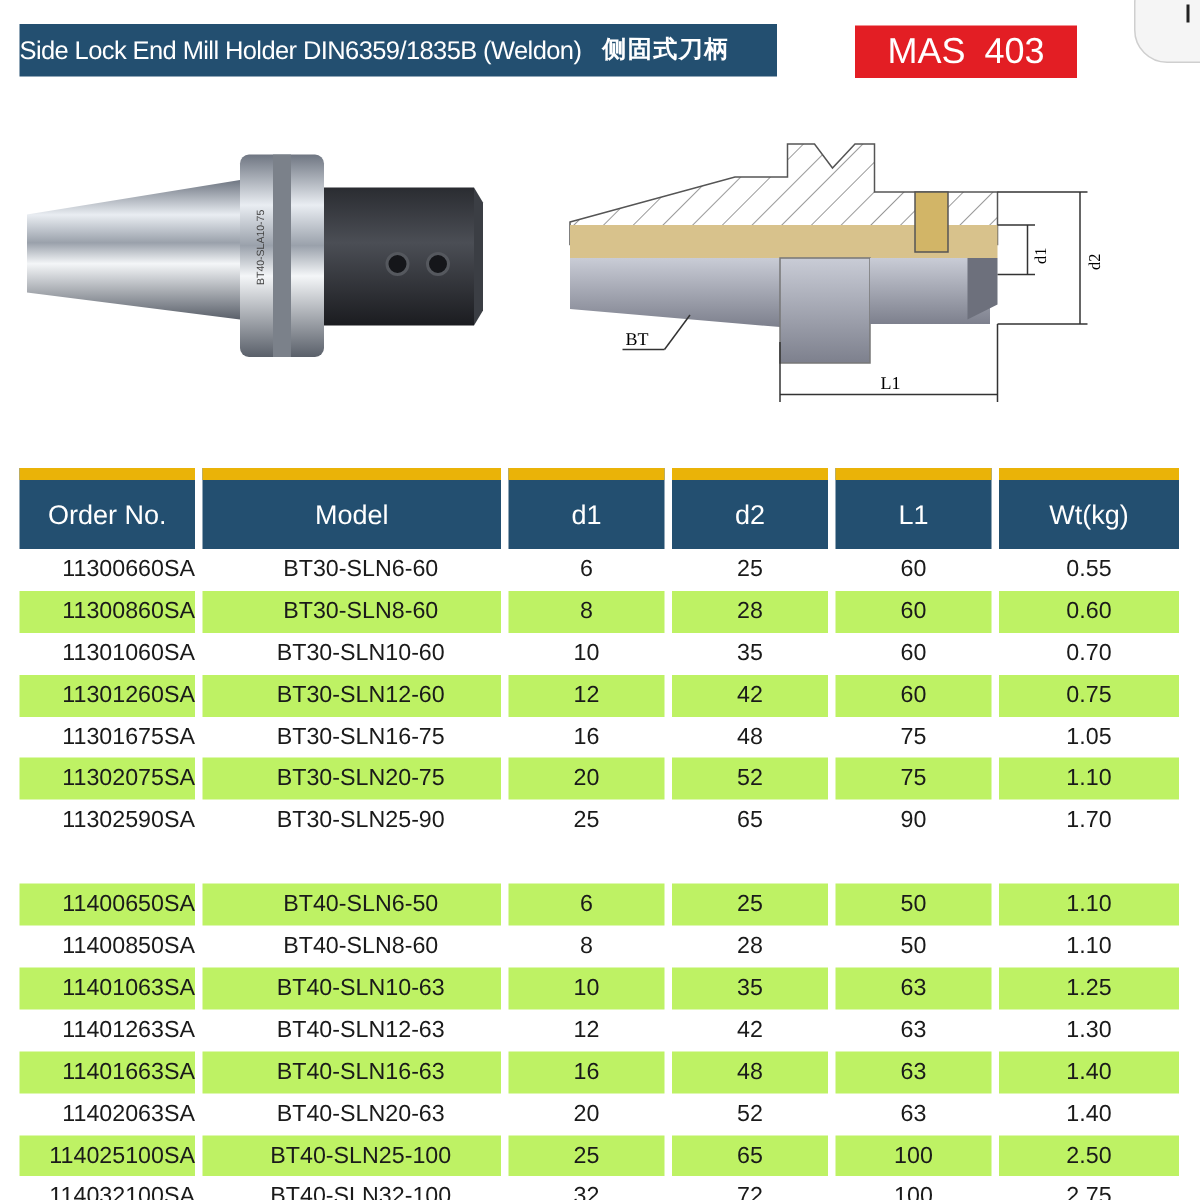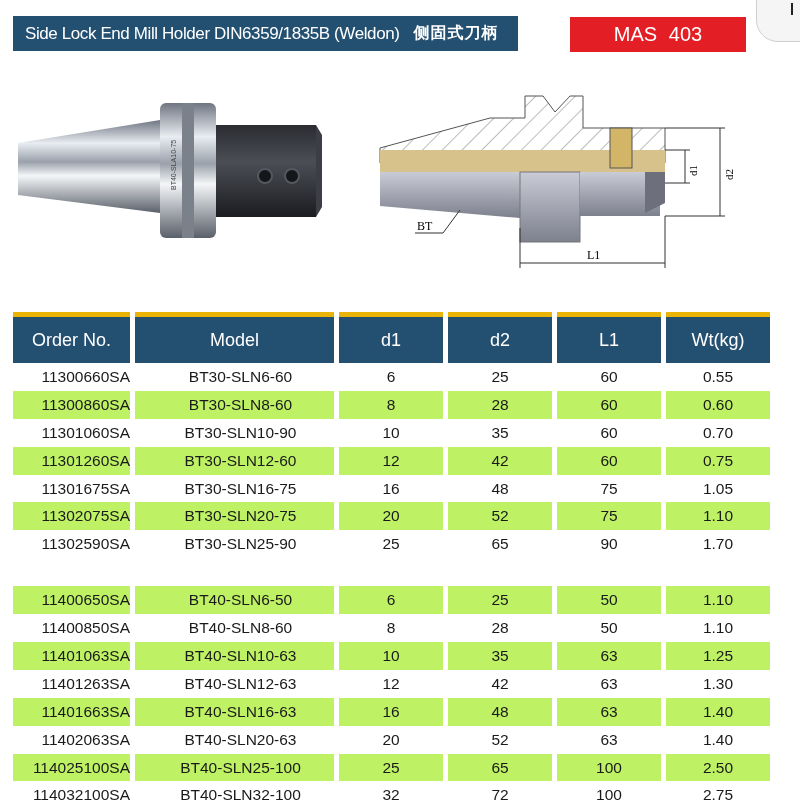--- a/index.html
+++ b/index.html
@@ -1,40 +1,40 @@
 <!DOCTYPE html>
 <html><head>
 <meta charset="utf-8">
 <style>
   html, body { margin:0; padding:0; background:#ffffff; }
   body { width:800px; height:800px; position:relative; overflow:hidden;
          font-family:"Liberation Sans", "DejaVu Sans", sans-serif; }
   .title-bar { position:absolute; left:13px; top:16px; width:505px; height:35px;
                background:#234f70; color:#fff; font-family:"Liberation Sans Narrow","Liberation Sans",sans-serif;
-               font-size:17px; display:flex; align-items:center; padding-left:12px;
+               font-size:17px; display:flex; align-items:center; 
                letter-spacing:-0.4px; box-sizing:border-box; transform-origin:left center; }
   .title-bar .cn { margin-left:14px; font-weight:bold; letter-spacing:1px; font-family:Liberation Serif, serif; font-size:16px; }
-  .std-badge { position:absolute; left:570px; top:17px; width:176px; height:35px; background:#e31e24;
-               color:#fff; font-size:20px; display:flex; align-items:center; justify-content:center;
+  .std-badge { position:absolute; left:570px; top:17px; width:148px; height:35px; background:#e31e24;
+               color:#fff; font-size:24px; display:flex; align-items:center; justify-content:center;
                word-spacing:6px; }
   .corner-widget { position:absolute; left:756px; top:-20px; width:70px; height:60px;
                    border:1px solid #cfcfcf; border-radius:22px; background:#f5f5f5; }
   .corner-widget .bar { position:absolute; left:34px; top:22px; width:2px; height:12px; background:#222; }
   .photo { position:absolute; left:10px; top:95px; width:320px; height:150px; }
   .drawing { position:absolute; left:365px; top:88px; width:380px; height:185px; }
   table.spec { position:absolute; left:13px; top:312px; border-collapse:separate; border-spacing:5px 0;
                margin-left:-5px; }
   table.spec th { background:#234f70; color:#fff; font-weight:normal; font-size:18px; height:46px;
-                  padding:0; border-top:5px solid #eab308; }
+                  padding:0; border-top:8px solid #eab308; }
   table.spec td { font-size:15.5px; color:#1a1a1a; height:27.9px; padding:0; text-align:center; }
   table.spec td.ord { text-align:right; padding-left:8px; }
   table.spec td.mod { text-align:center; padding-left:12px; }
   table.spec tr.shade td { background:#bef264; }
   table.spec tr.gap td { height:28px; }
-  .c1{width:117px}.c2{width:199px}.c3{width:104px}.c4{width:104px}.c5{width:104px}.c6{width:104px}
+  .c1{width:117px}.c2{width:199px}.c3{width:104px}.c4{width:104px}.c5{width:104px}.c6{width:120px}
 </style>
 </head>
 <body>
 
 <div class="title-bar">
   <span>Side Lock End Mill Holder DIN6359/1835B (Weldon)</span>
   <span class="cn">侧固式刀柄</span>
 </div>
 <div class="std-badge">MAS  403</div>
 <div class="corner-widget">
@@ -124,21 +124,21 @@
       <tr class="shade">
         <td class="ord">11300860SA</td>
         <td class="mod">BT30-SLN8-60</td>
         <td>8</td>
         <td>28</td>
         <td>60</td>
         <td>0.60</td>
       </tr>
       <tr>
         <td class="ord">11301060SA</td>
-        <td class="mod">BT30-SLN10-90</td>
+        <td class="mod">BT30-SLN10-60</td>
         <td>10</td>
         <td>35</td>
         <td>60</td>
         <td>0.70</td>
       </tr>
       <tr class="shade">
         <td class="ord">11301260SA</td>
         <td class="mod">BT30-SLN12-60</td>
         <td>12</td>
         <td>42</td>

